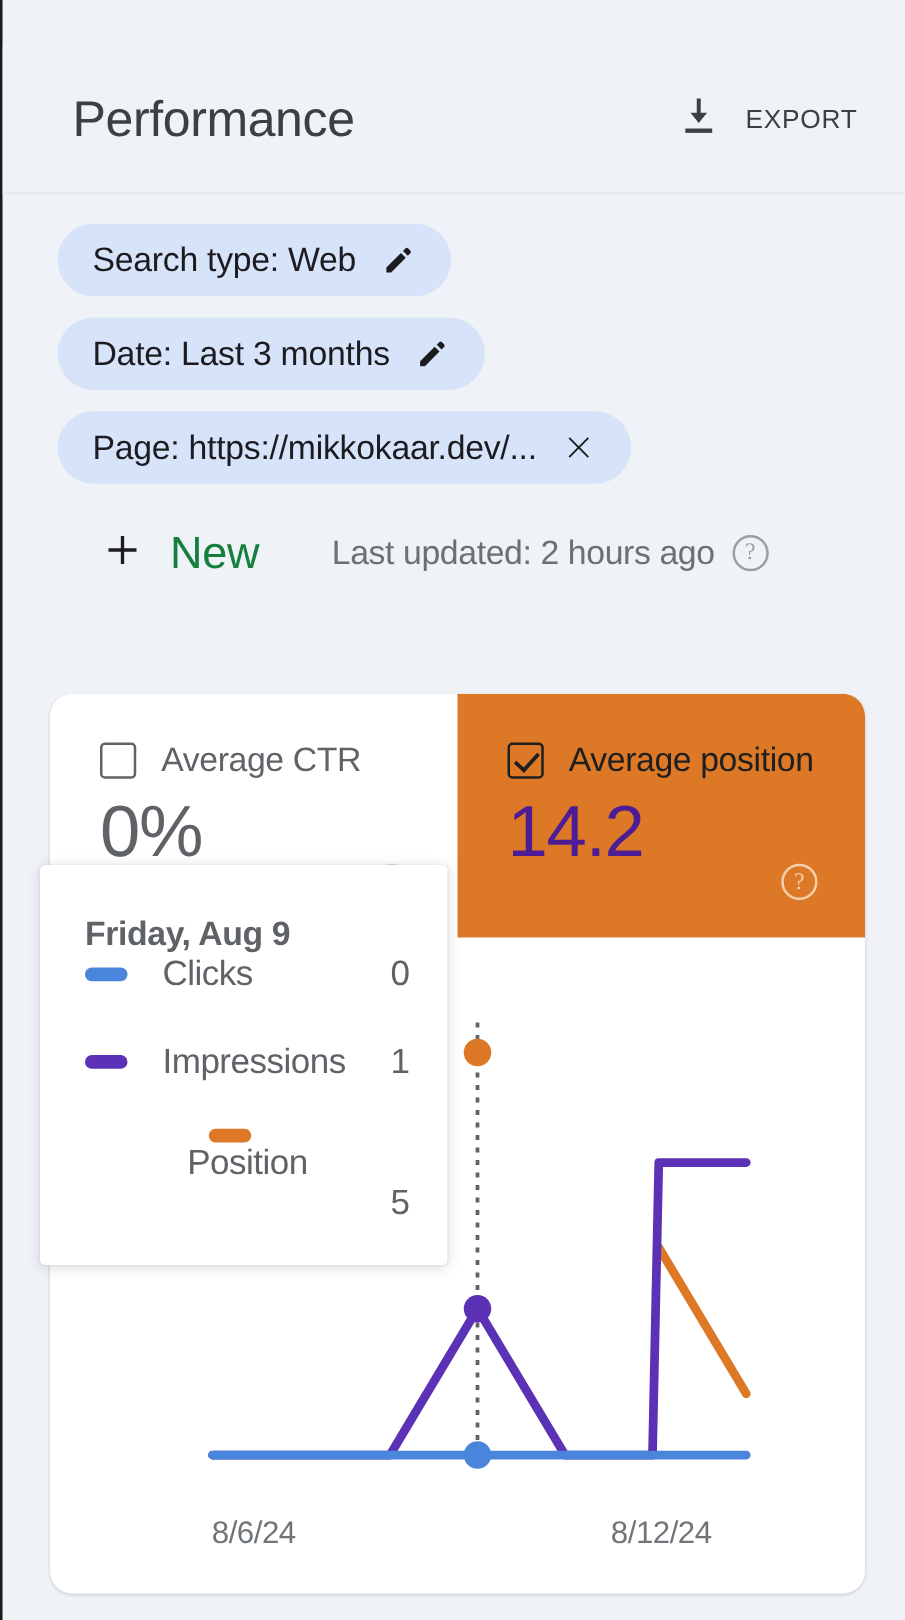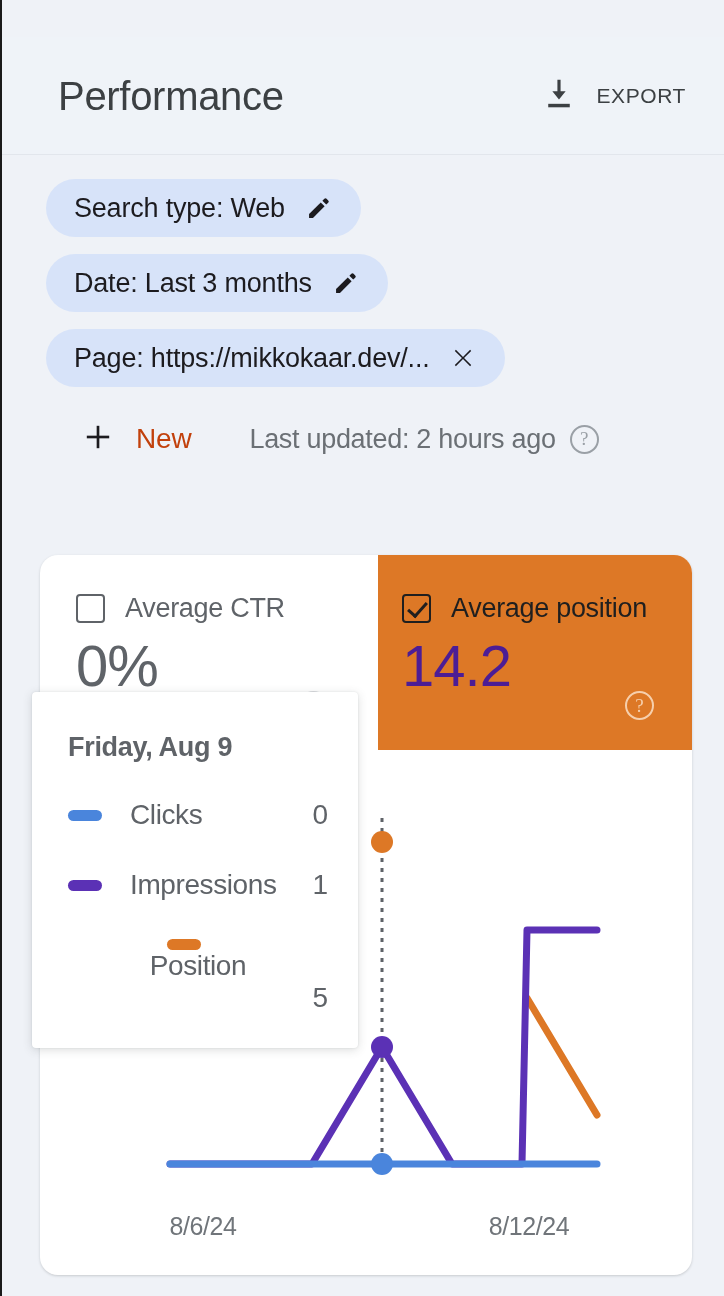--- a/index.html
+++ b/index.html
@@ -85,22 +85,22 @@
     padding-left: 24px;
   }
   #new-button {
     display: flex;
     align-items: center;
     gap: 22px;
     cursor: pointer;
     padding: 8px 12px;
   }
   #new-button .label {
-    font-size: 28px;
-    color: #c2410c;
+    font-size: 36px;
+    color: #15803d;
     font-weight: 500;
     letter-spacing: -0.2px;
   }
   #last-updated {
     display: flex;
     align-items: center;
     gap: 14px;
     margin-left: 46px;
   }
   #last-updated .label {
@@ -131,24 +131,23 @@
     border-radius: 18px;
     box-shadow: 0 1px 3px rgba(60,64,67,0.14), 0 1px 2px rgba(60,64,67,0.08);
     overflow: hidden;
   }
   #metric-row {
     display: flex;
     height: 195px;
   }
   .metric {
     flex: 1;
-    padding: 38px 30px 0 24px;
+    padding: 38px 30px 0 40px;
     position: relative;
     cursor: pointer;
-    margin-left: 12px;
   }
   .metric.selected { background: #dd7826; }
   .metric-head {
     display: flex;
     align-items: center;
     gap: 20px;
   }
   .checkbox {
     width: 29px; height: 29px;
     border: 2.5px solid #5f6368;
@@ -220,21 +219,20 @@
     border-radius: 4px;
     box-shadow: 0 2px 10px rgba(60,64,67,0.18), 0 0 2px rgba(60,64,67,0.12);
     padding: 40px 30px 34px 36px;
     z-index: 20;
   }
   #tooltip-date {
     font-size: 27px;
     font-weight: 700;
     color: #5f6368;
     letter-spacing: -0.3px;
-    margin-bottom: 36px;
   }
   .tt-row {
     display: flex;
     align-items: center;
     margin-bottom: 38px;
   }
   .tt-row:last-child { margin-bottom: 0; flex-direction: column; }
   .tt-swatch {
     width: 34px; height: 11px;
     border-radius: 6px;

